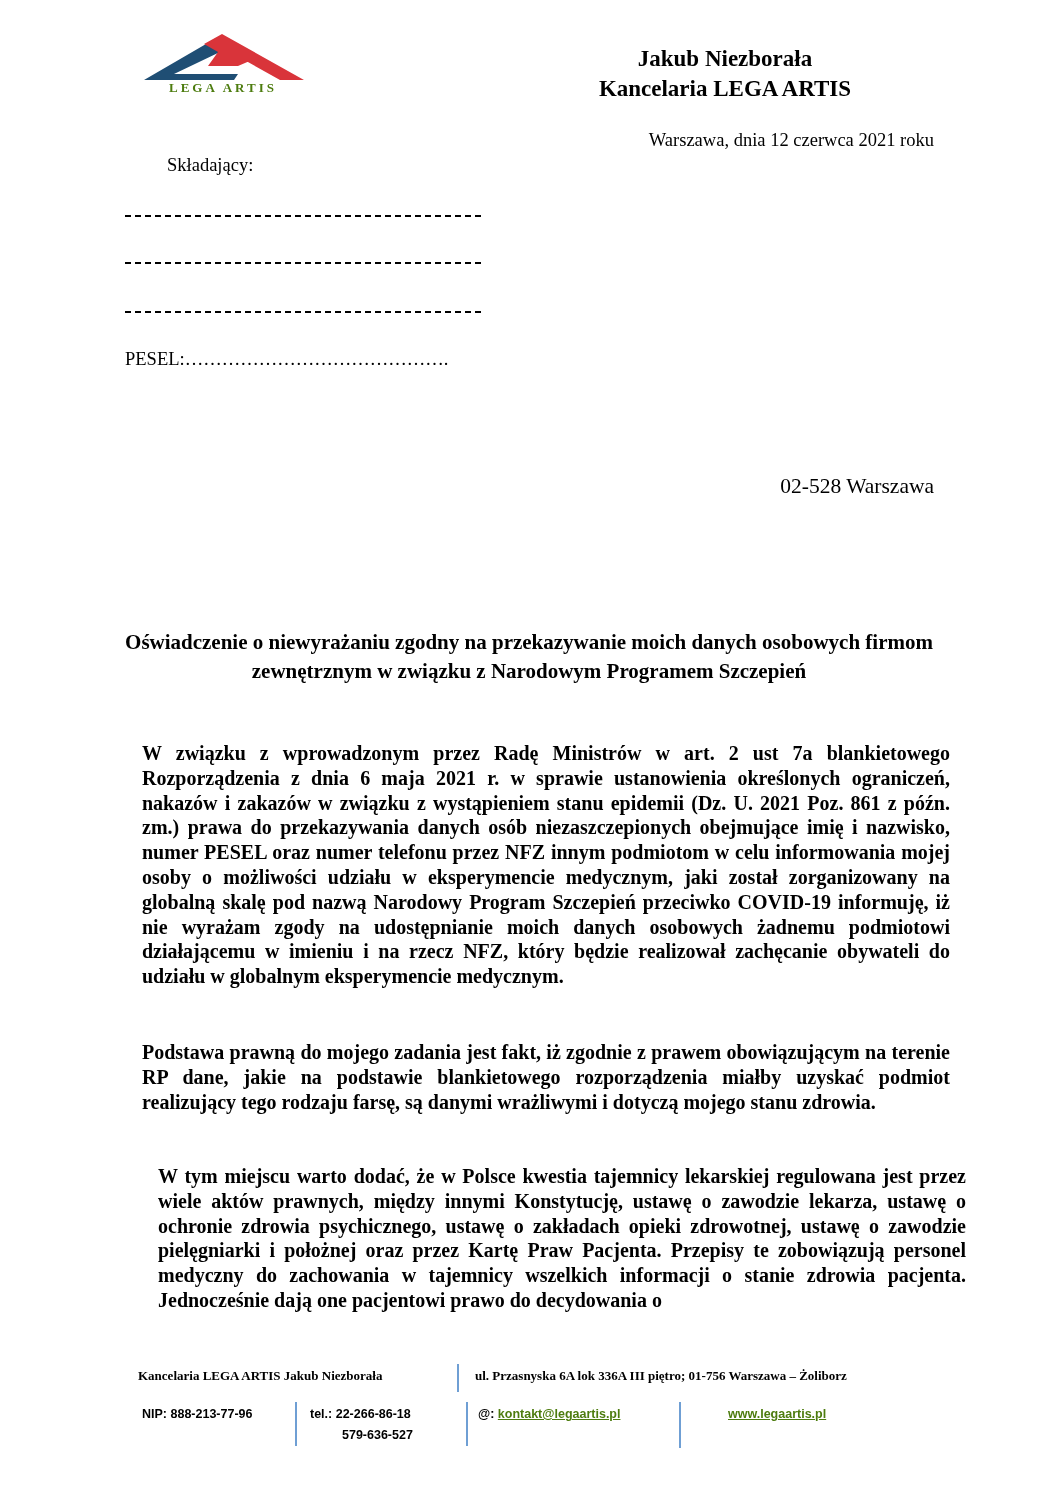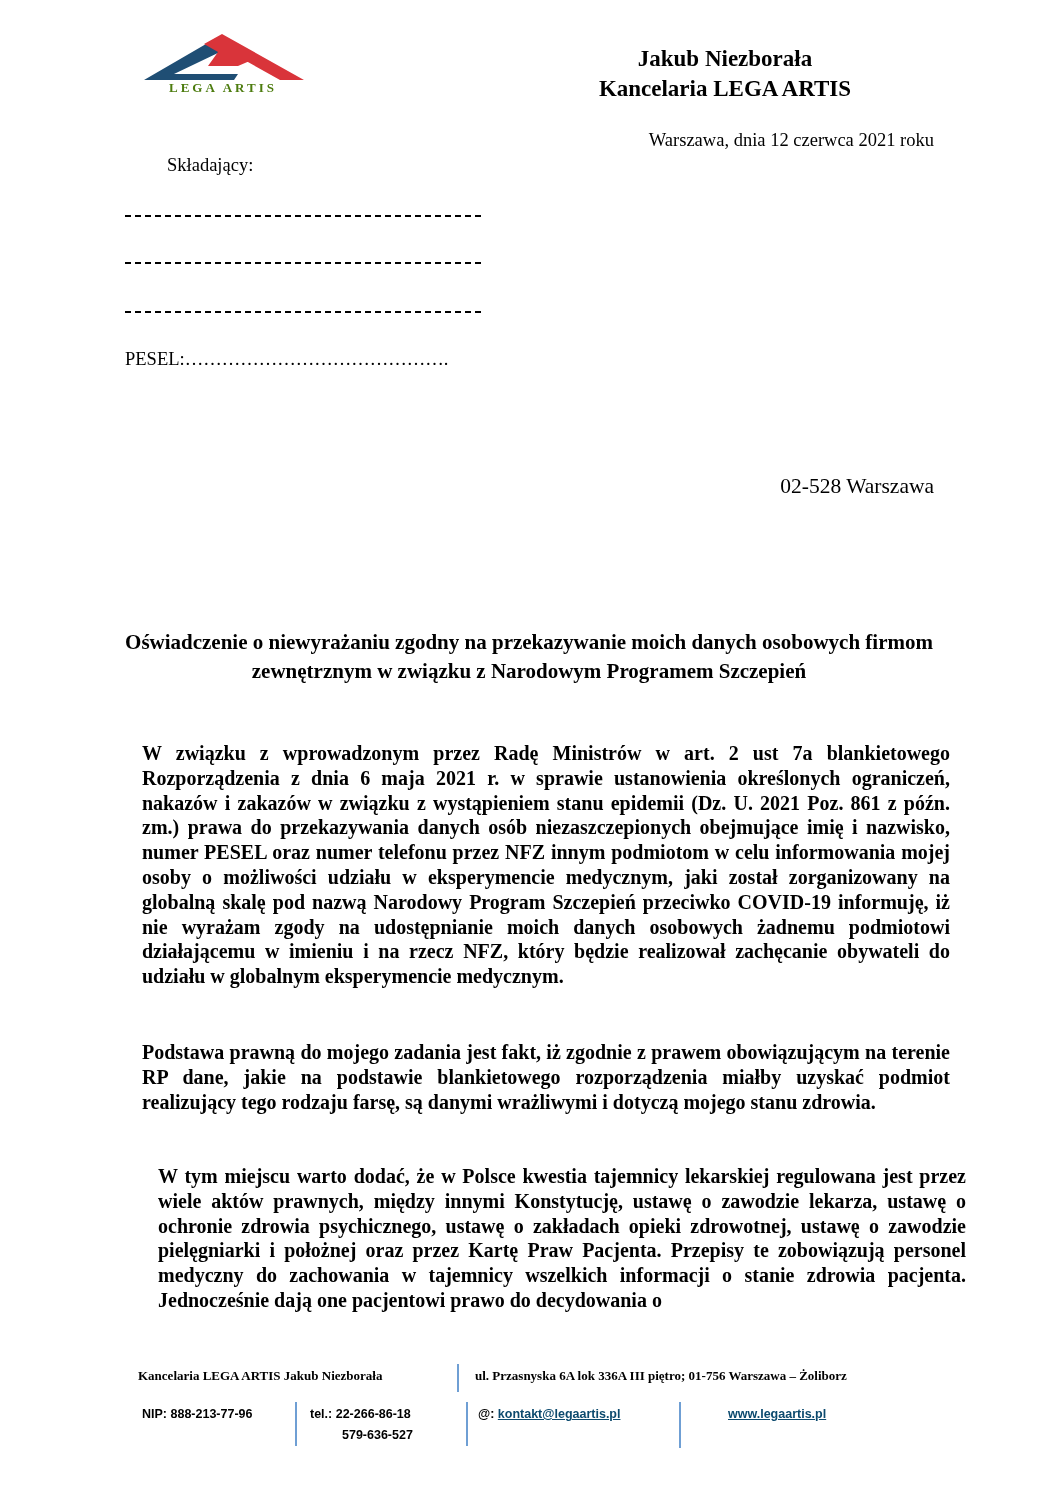--- a/index.html
+++ b/index.html
@@ -34,21 +34,21 @@
   
   .para { left: 142px; width: 808px; text-align: justify; font-size: 20px; line-height: 24.8px; font-weight: bold; }
   #para-1 { top: 741px; }
   #para-2 { top: 1040px; }
   #para-3 { top: 1164px; margin-left: 16px; }
 
   
   #footer { left: 130px; top: 1362px; width: 810px; height: 90px; font-size: 13px; font-weight: bold; }
   .f-text { position: absolute; white-space: nowrap; }
   .vline { position: absolute; width: 0; border-left: 2px solid #6f9fd4; }
-  .link { color: #0c4a6e; text-decoration: underline; font-family: "Liberation Sans", sans-serif; font-size: 12.5px; }
+  .link { color: #4d7c0f; text-decoration: underline; font-family: "Liberation Sans", sans-serif; font-size: 12.5px; }
   .sans { font-family: "Liberation Sans", sans-serif; font-size: 12.5px; }
 </style>
 </head>
 <body>
 
 <div id="logo" class="abs">
   <svg width="180" height="52" viewBox="0 0 180 52">
     <polygon points="10,50 72,14 86,22 40,44 104,44 100,50" fill="#1f4e74"></polygon>
     <polygon points="88,4 170,50 146,50 96,22 118,30 104,36 74,36 84,22 70,14" fill="#d9343a"></polygon>
   </svg>

